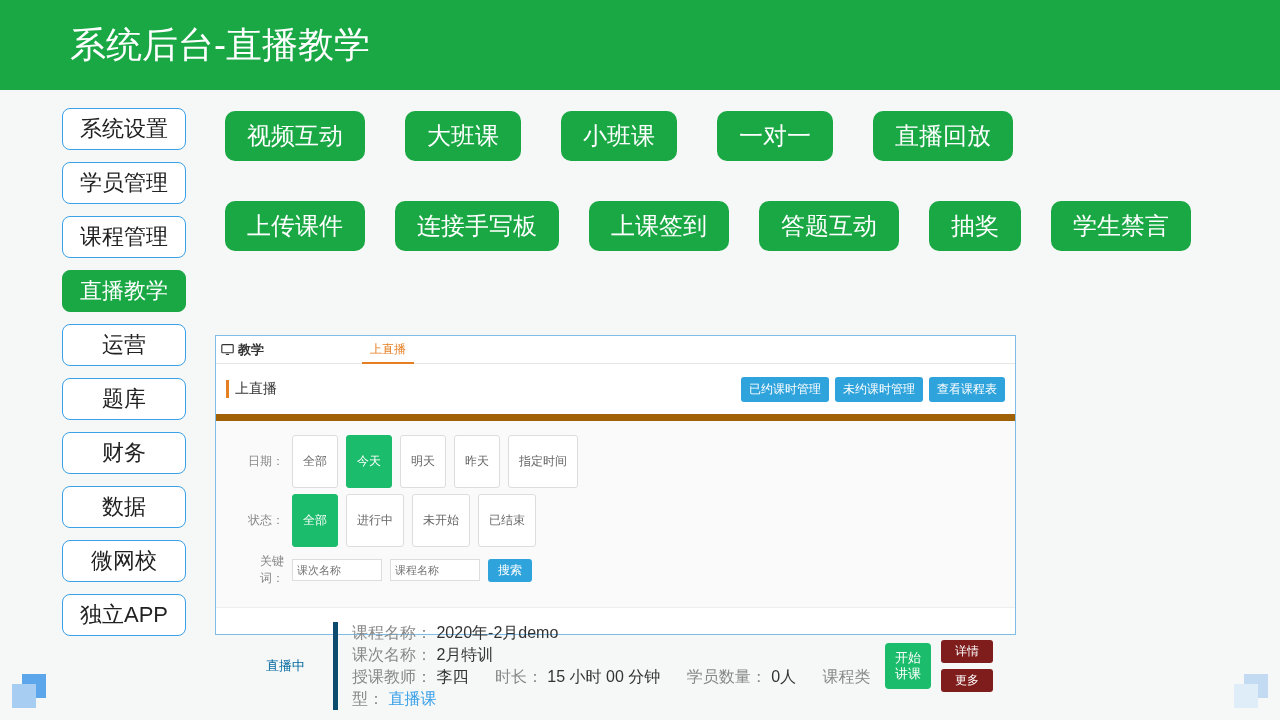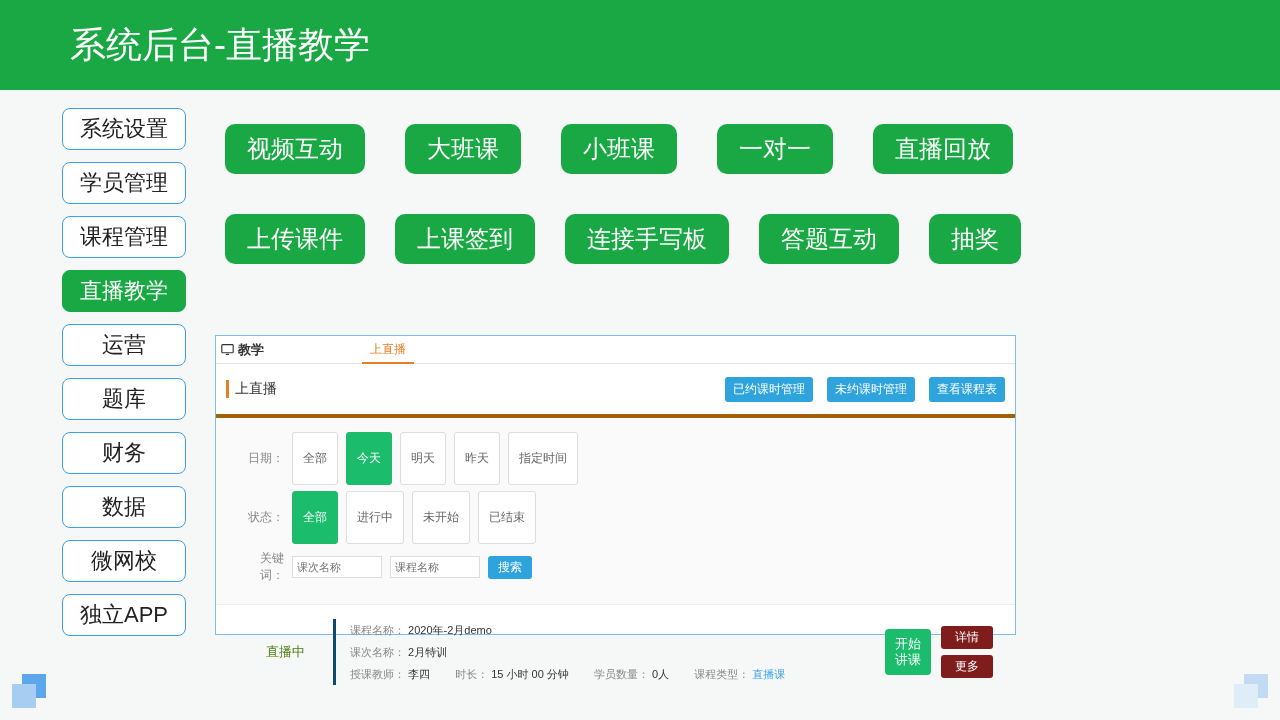--- a/index.html
+++ b/index.html
@@ -48,21 +48,21 @@
   }
   .side-item.active {
     background: #1aa845;
     color: #fff;
     border-color: #1aa845;
   }
   
   .pills {
     position: absolute;
     left: 225px;
-    top: 34px;
+    top: 21px;
   }
   .pill-row {
     display: flex;
     gap: 40px;
     margin-bottom: 40px;
   }
   .pill {
     background: #1aa845;
     color: #fff;
     border-radius: 10px;
@@ -112,33 +112,33 @@
     padding:0 10px;
     gap:10px;
   }
   .orange-bar {
     border-left:3px solid #e67e22;
     padding-left:6px;
     font-size:14px;
     color:#333;
     font-weight:500;
   }
-  .head-btns { margin-left:auto; display:flex; gap:14px;}
+  .head-btns { margin-left:auto; display:flex; gap:6px;}
   .bbtn {
     background:#2ea3dc;
     color:#fff;
     font-size:12px;
     padding:4px 8px;
     border-radius:3px;
     cursor:pointer;
   }
   .filters {
     background:#fafafa;
     padding:8px 22px 14px 22px;
-    border-top:4px solid #a16207;
+    border-top:7px solid #a16207;
     border-bottom:1px solid #eee;
   }
   .frow {
     display:flex;
     align-items:center;
     gap:8px;
     margin:6px 0;
     color:#888;
     font-size:12px;
   }
@@ -173,33 +173,33 @@
     font-size:12px;
     cursor:pointer;
     border:none;
   }
   .course-row {
     display:flex;
     align-items:stretch;
     padding:14px 22px;
   }
   .live-badge {
-    color:#4d7c0f;
+    color:#0369a1;
     font-size:13px;
     width:95px;
     display:flex;
     align-items:center;
     justify-content:center;
     font-weight:500;
   }
   .cinfo {
-    border-left:3px solid #0c4a6e;
+    border-left:5px solid #0c4a6e;
     padding-left:14px;
     flex:1;
-    font-size:11px;
+    font-size:16px;
     color:#888;
     line-height:22px;
   }
   .cinfo .val { color:#333; }
   .cinfo .link { color:#3aa0e8; }
   .cactions {
     display:flex;
     align-items:center;
     gap:10px;
   }
@@ -298,30 +298,33 @@
         </div>
       <div class="pill">
           <span>直播回放</span>
         </div>
     </div>
     <div class="pill-row" style="gap:30px;">
       <div class="pill">
           <span>上传课件</span>
         </div>
       <div class="pill">
+          <span>连接手写板</span>
+        </div>
+      <div class="pill">
           <span>上课签到</span>
         </div>
       <div class="pill">
-          <span>连接手写板</span>
-        </div>
-      <div class="pill">
           <span>答题互动</span>
         </div>
       <div class="pill">
           <span>抽奖</span>
+        </div>
+      <div class="pill">
+          <span>学生禁言</span>
         </div>
     </div>
   </div>
 
   <div class="panel">
     <div class="panel-tabs">
       <span class="pt-icon">
         <svg width="13" height="13" viewBox="0 0 16 16">
             <rect x="1" y="2" width="14" height="10" rx="1" fill="none" stroke="#333" stroke-width="1.4"></rect>
             <path d="M6 14h4" stroke="#333" stroke-width="1.4"></path>

